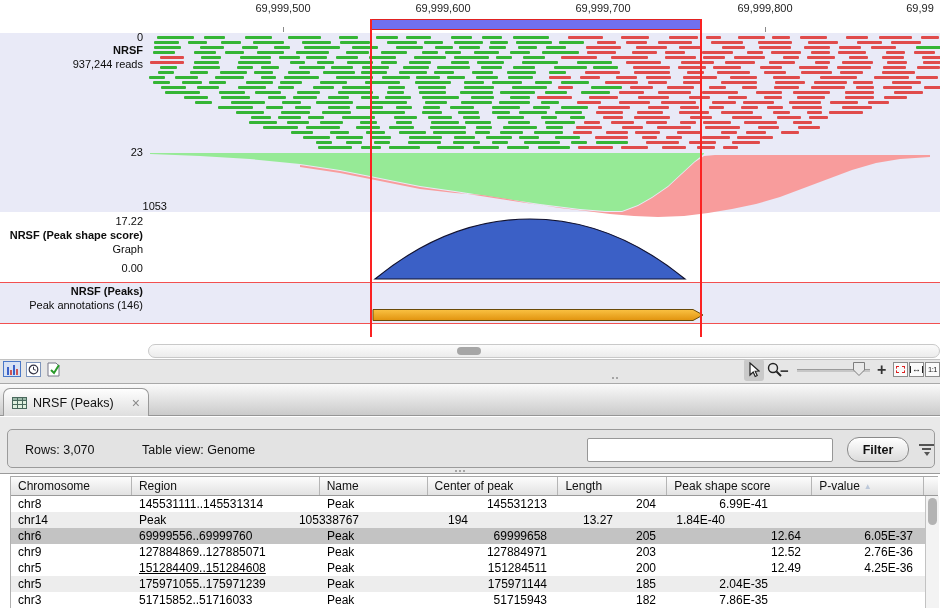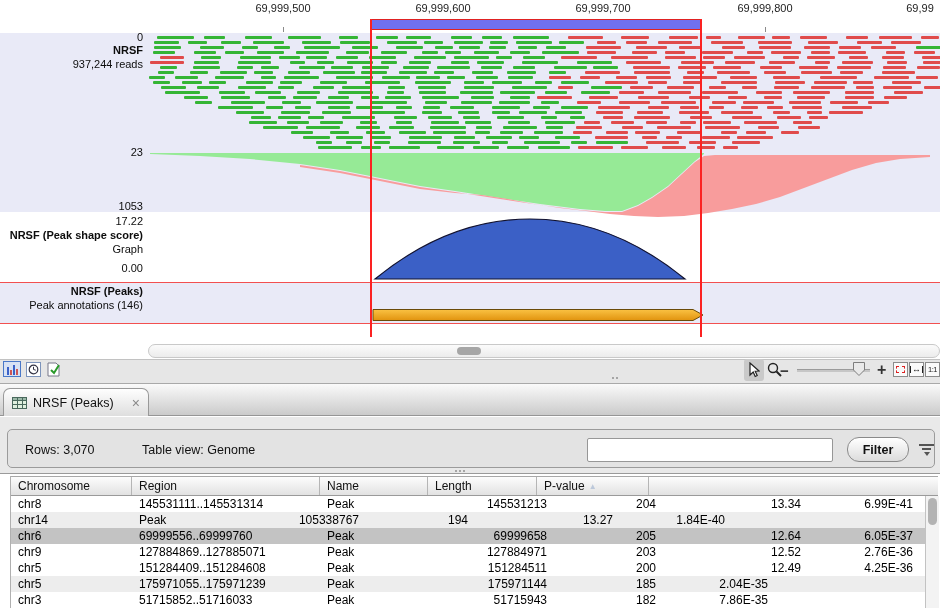--- a/index.html
+++ b/index.html
@@ -531,21 +531,21 @@
   </svg>
 
   <div class="selbar" style="left:371px;top:19px;width:330px;height:11px;background:#7070f0;"></div>
   <div class="selline" style="left: 370px; top: 19px; height: 318px; background: rgb(251, 34, 34);"></div>
   <div class="selline" style="left: 700px; top: 19px; height: 318px; background: rgb(251, 34, 34);"></div>
 
   <div class="tlabel" style="top:31px;">0</div>
   <div class="tlabel bold" style="top:44px;">NRSF</div>
   <div class="tlabel" style="top:58px;">937,244 reads</div>
   <div class="tlabel" style="top:146px;">23</div>
-  <div class="tlabel" style="top:200px;">1053</div>
+  <div class="tlabel" style="top:200px;margin-left:24px;">1053</div>
   <div class="tlabel" style="top:215px;">17.22</div>
   <div class="tlabel bold" style="top:229px;">NRSF (Peak shape score)</div>
   <div class="tlabel" style="top:243px;">Graph</div>
   <div class="tlabel" style="top:262px;">0.00</div>
   <div class="tlabel bold" style="top:285px;">NRSF (Peaks)</div>
   <div class="tlabel" style="top:299px;">Peak annotations (146)</div>
 
   <div class="hscroll">
     <div class="hthumb"></div>
   </div>
@@ -635,32 +635,33 @@
       <i></i>
       <i></i>
       <i></i>
     </div>
 
   <div class="tablewrap">
     <div class="thead" id="thead">
         <div class="hcell" style="width: 121px;"><span>Chromosome</span></div>
         <div class="hcell" style="width: 188px;"><span>Region</span></div>
         <div class="hcell" style="width: 108px;"><span>Name</span></div>
+        <div class="hcell" style="width: 131px;"><span>Center of peak</span></div>
         <div class="hcell" style="width: 109px;"><span>Length</span></div>
+        <div class="hcell" style="width: 145px;"><span>Peak shape score</span></div>
         <div class="hcell" style="width: 112px;"><span>P-value</span><span class="sort">▲</span></div>
         <div class="hcell" style="width: 14px; border-right: none;"></div>
       </div>
     <div id="tbody">
         <div class="trow">
           <div class="tcell" style="width: 121px;">chr8</div>
           <div class="tcell" style="width: 188px;">145531111..145531314</div>
           <div class="tcell" style="width: 108px;">Peak</div>
           <div class="tcell num" style="width: 131px;">145531213</div>
           <div class="tcell num" style="width: 109px;">204</div>
-          <div class="tcell num" style="width: 145px;">13.34</div>
           <div class="tcell num" style="width: 112px;">6.99E-41</div>
         </div>
         <div class="trow alt">
           <div class="tcell" style="width: 121px;">chr14</div>
           <div class="tcell" style="width: 108px;">Peak</div>
           <div class="tcell num" style="width: 131px;">105338767</div>
           <div class="tcell num" style="width: 109px;">194</div>
           <div class="tcell num" style="width: 145px;">13.27</div>
           <div class="tcell num" style="width: 112px; text-align: right;">1.84E-40</div>
         </div>
@@ -677,21 +678,21 @@
           <div class="tcell" style="width: 121px;">chr9</div>
           <div class="tcell" style="width: 188px;">127884869..127885071</div>
           <div class="tcell" style="width: 108px;">Peak</div>
           <div class="tcell num" style="width: 131px;">127884971</div>
           <div class="tcell num" style="width: 109px;">203</div>
           <div class="tcell num" style="width: 145px;">12.52</div>
           <div class="tcell num" style="width: 112px;">2.76E-36</div>
         </div>
         <div class="trow">
           <div class="tcell" style="width: 121px;">chr5</div>
-          <div class="tcell" style="width: 188px;">151284409..151284608</div>
+          <div class="tcell" style="width: 188px; text-decoration: underline;">151284409..151284608</div>
           <div class="tcell" style="width: 108px;">Peak</div>
           <div class="tcell num" style="width: 131px;">151284511</div>
           <div class="tcell num" style="width: 109px;">200</div>
           <div class="tcell num" style="width: 145px;">12.49</div>
           <div class="tcell num" style="width: 112px;">4.25E-36</div>
         </div>
         <div class="trow alt">
           <div class="tcell" style="width: 121px;">chr5</div>
           <div class="tcell" style="width: 188px;">175971055..175971239</div>
           <div class="tcell" style="width: 108px;">Peak</div>

